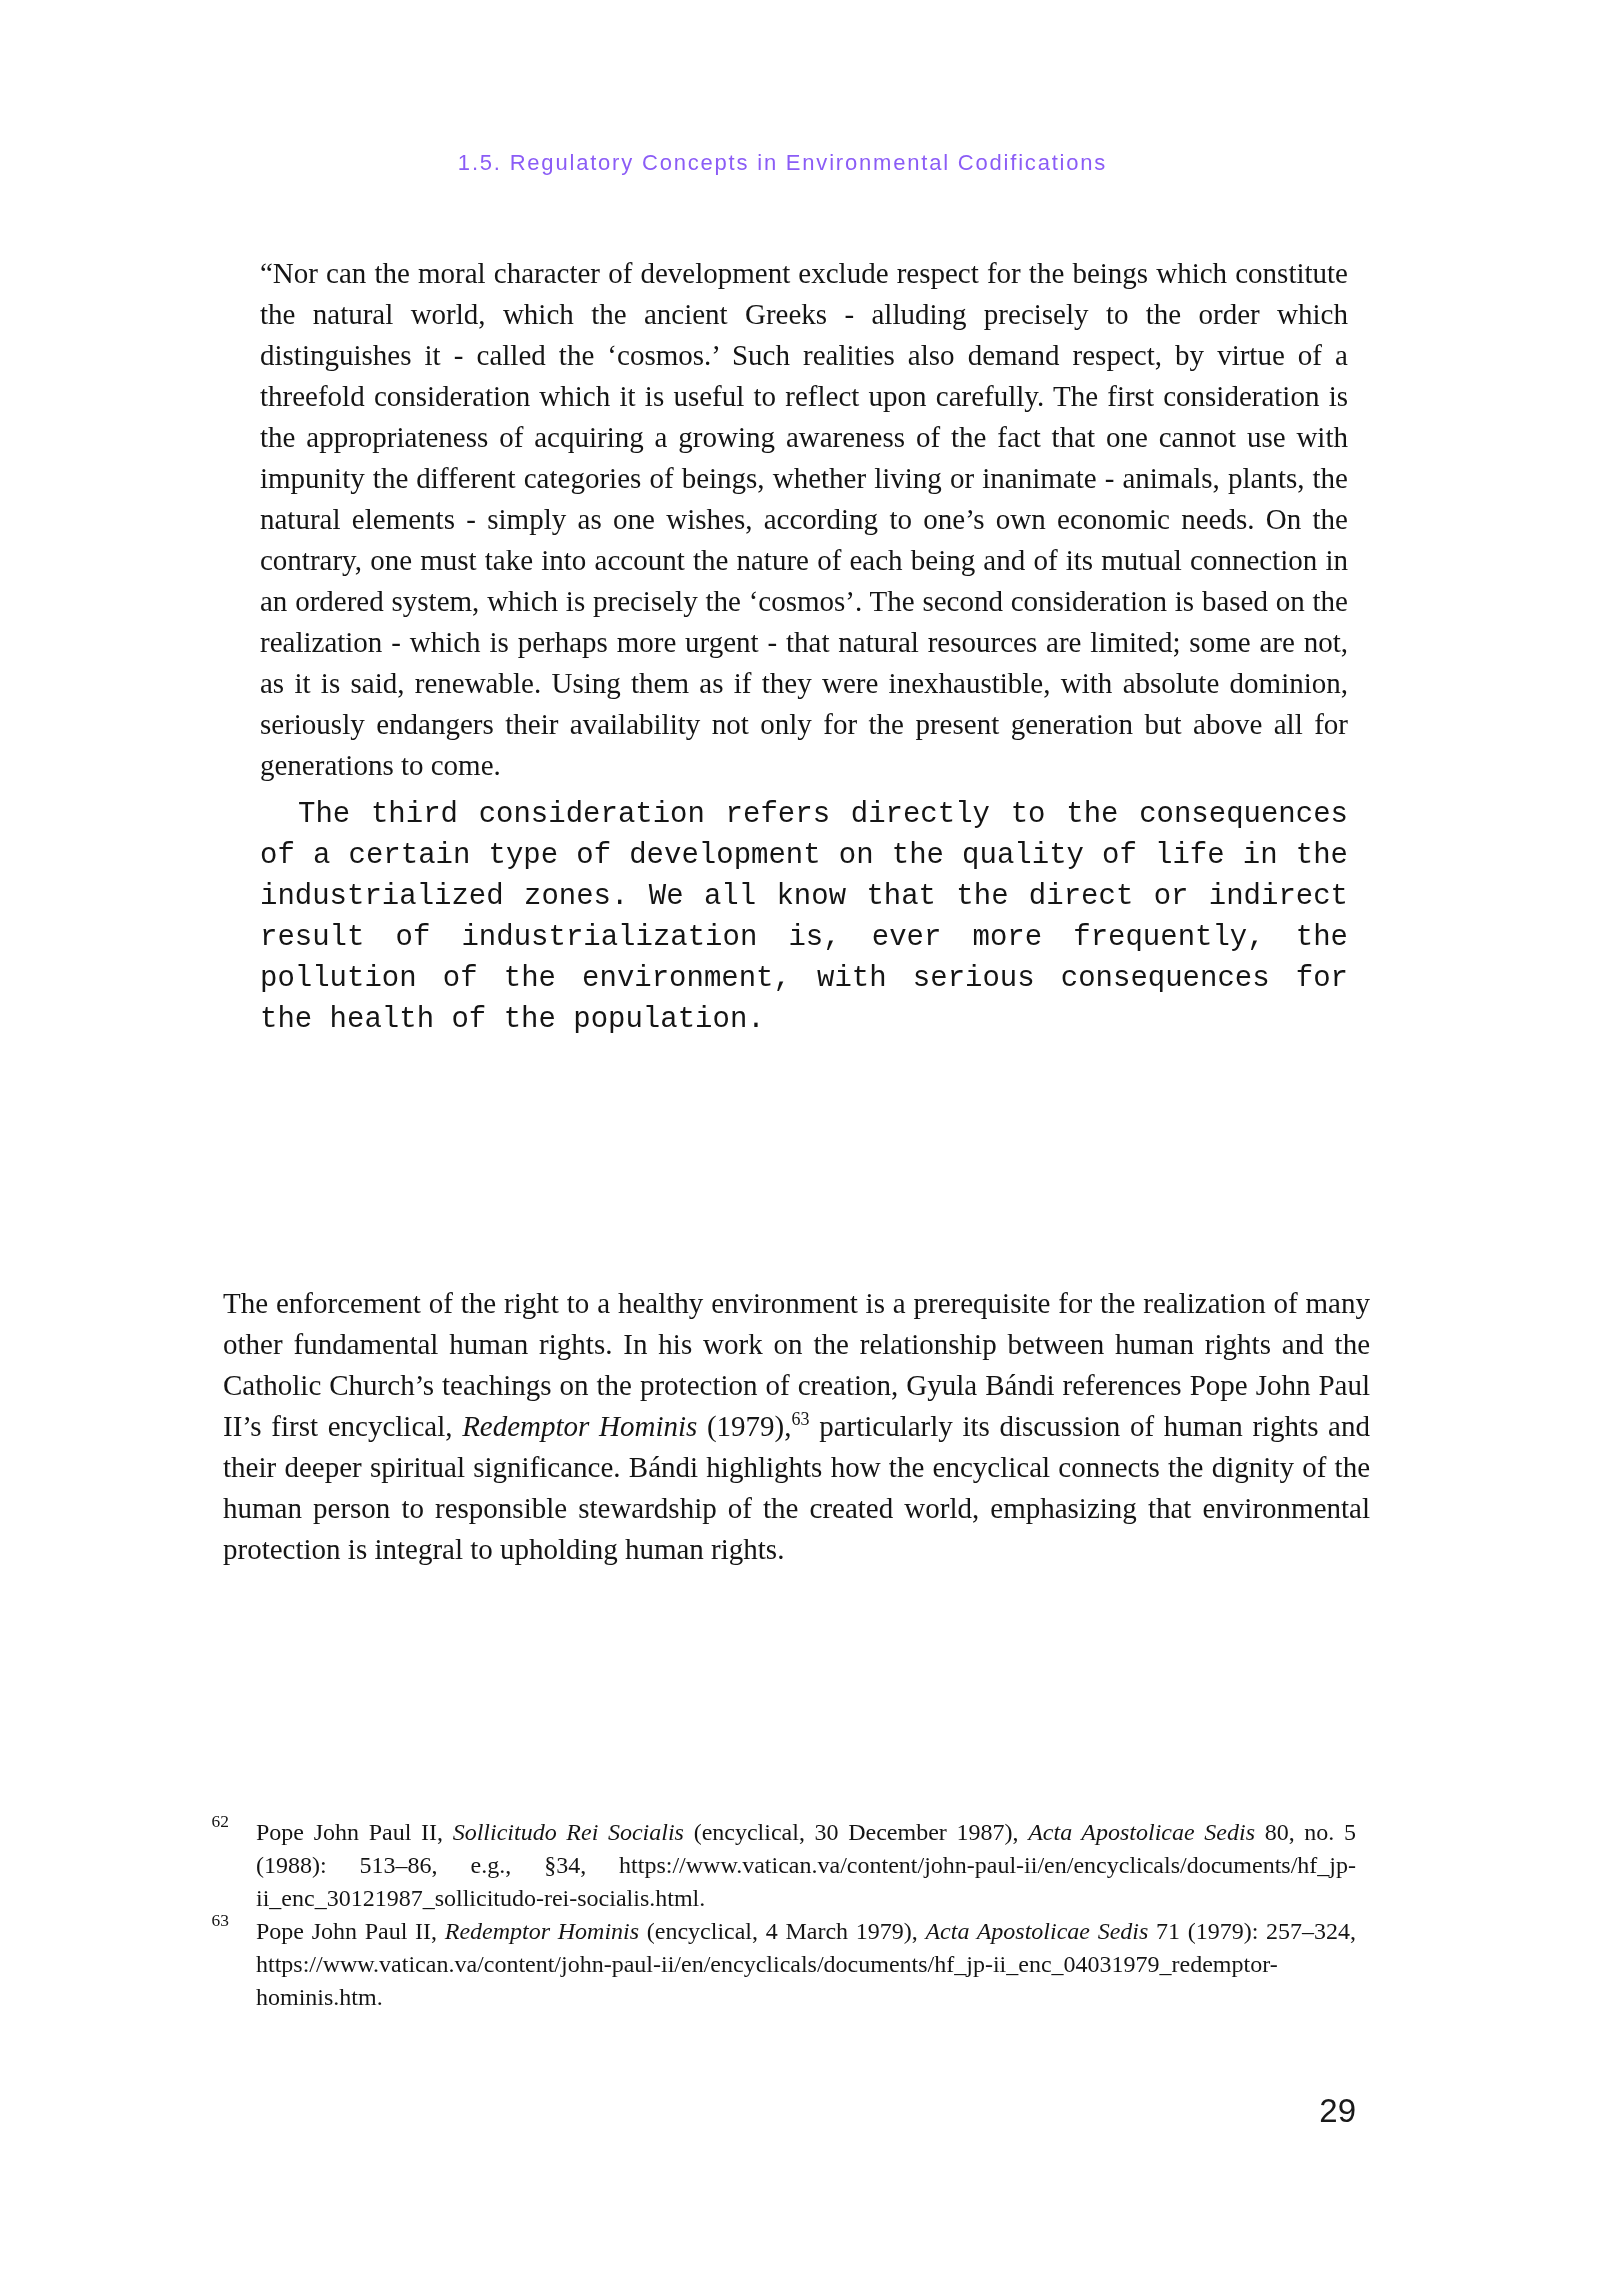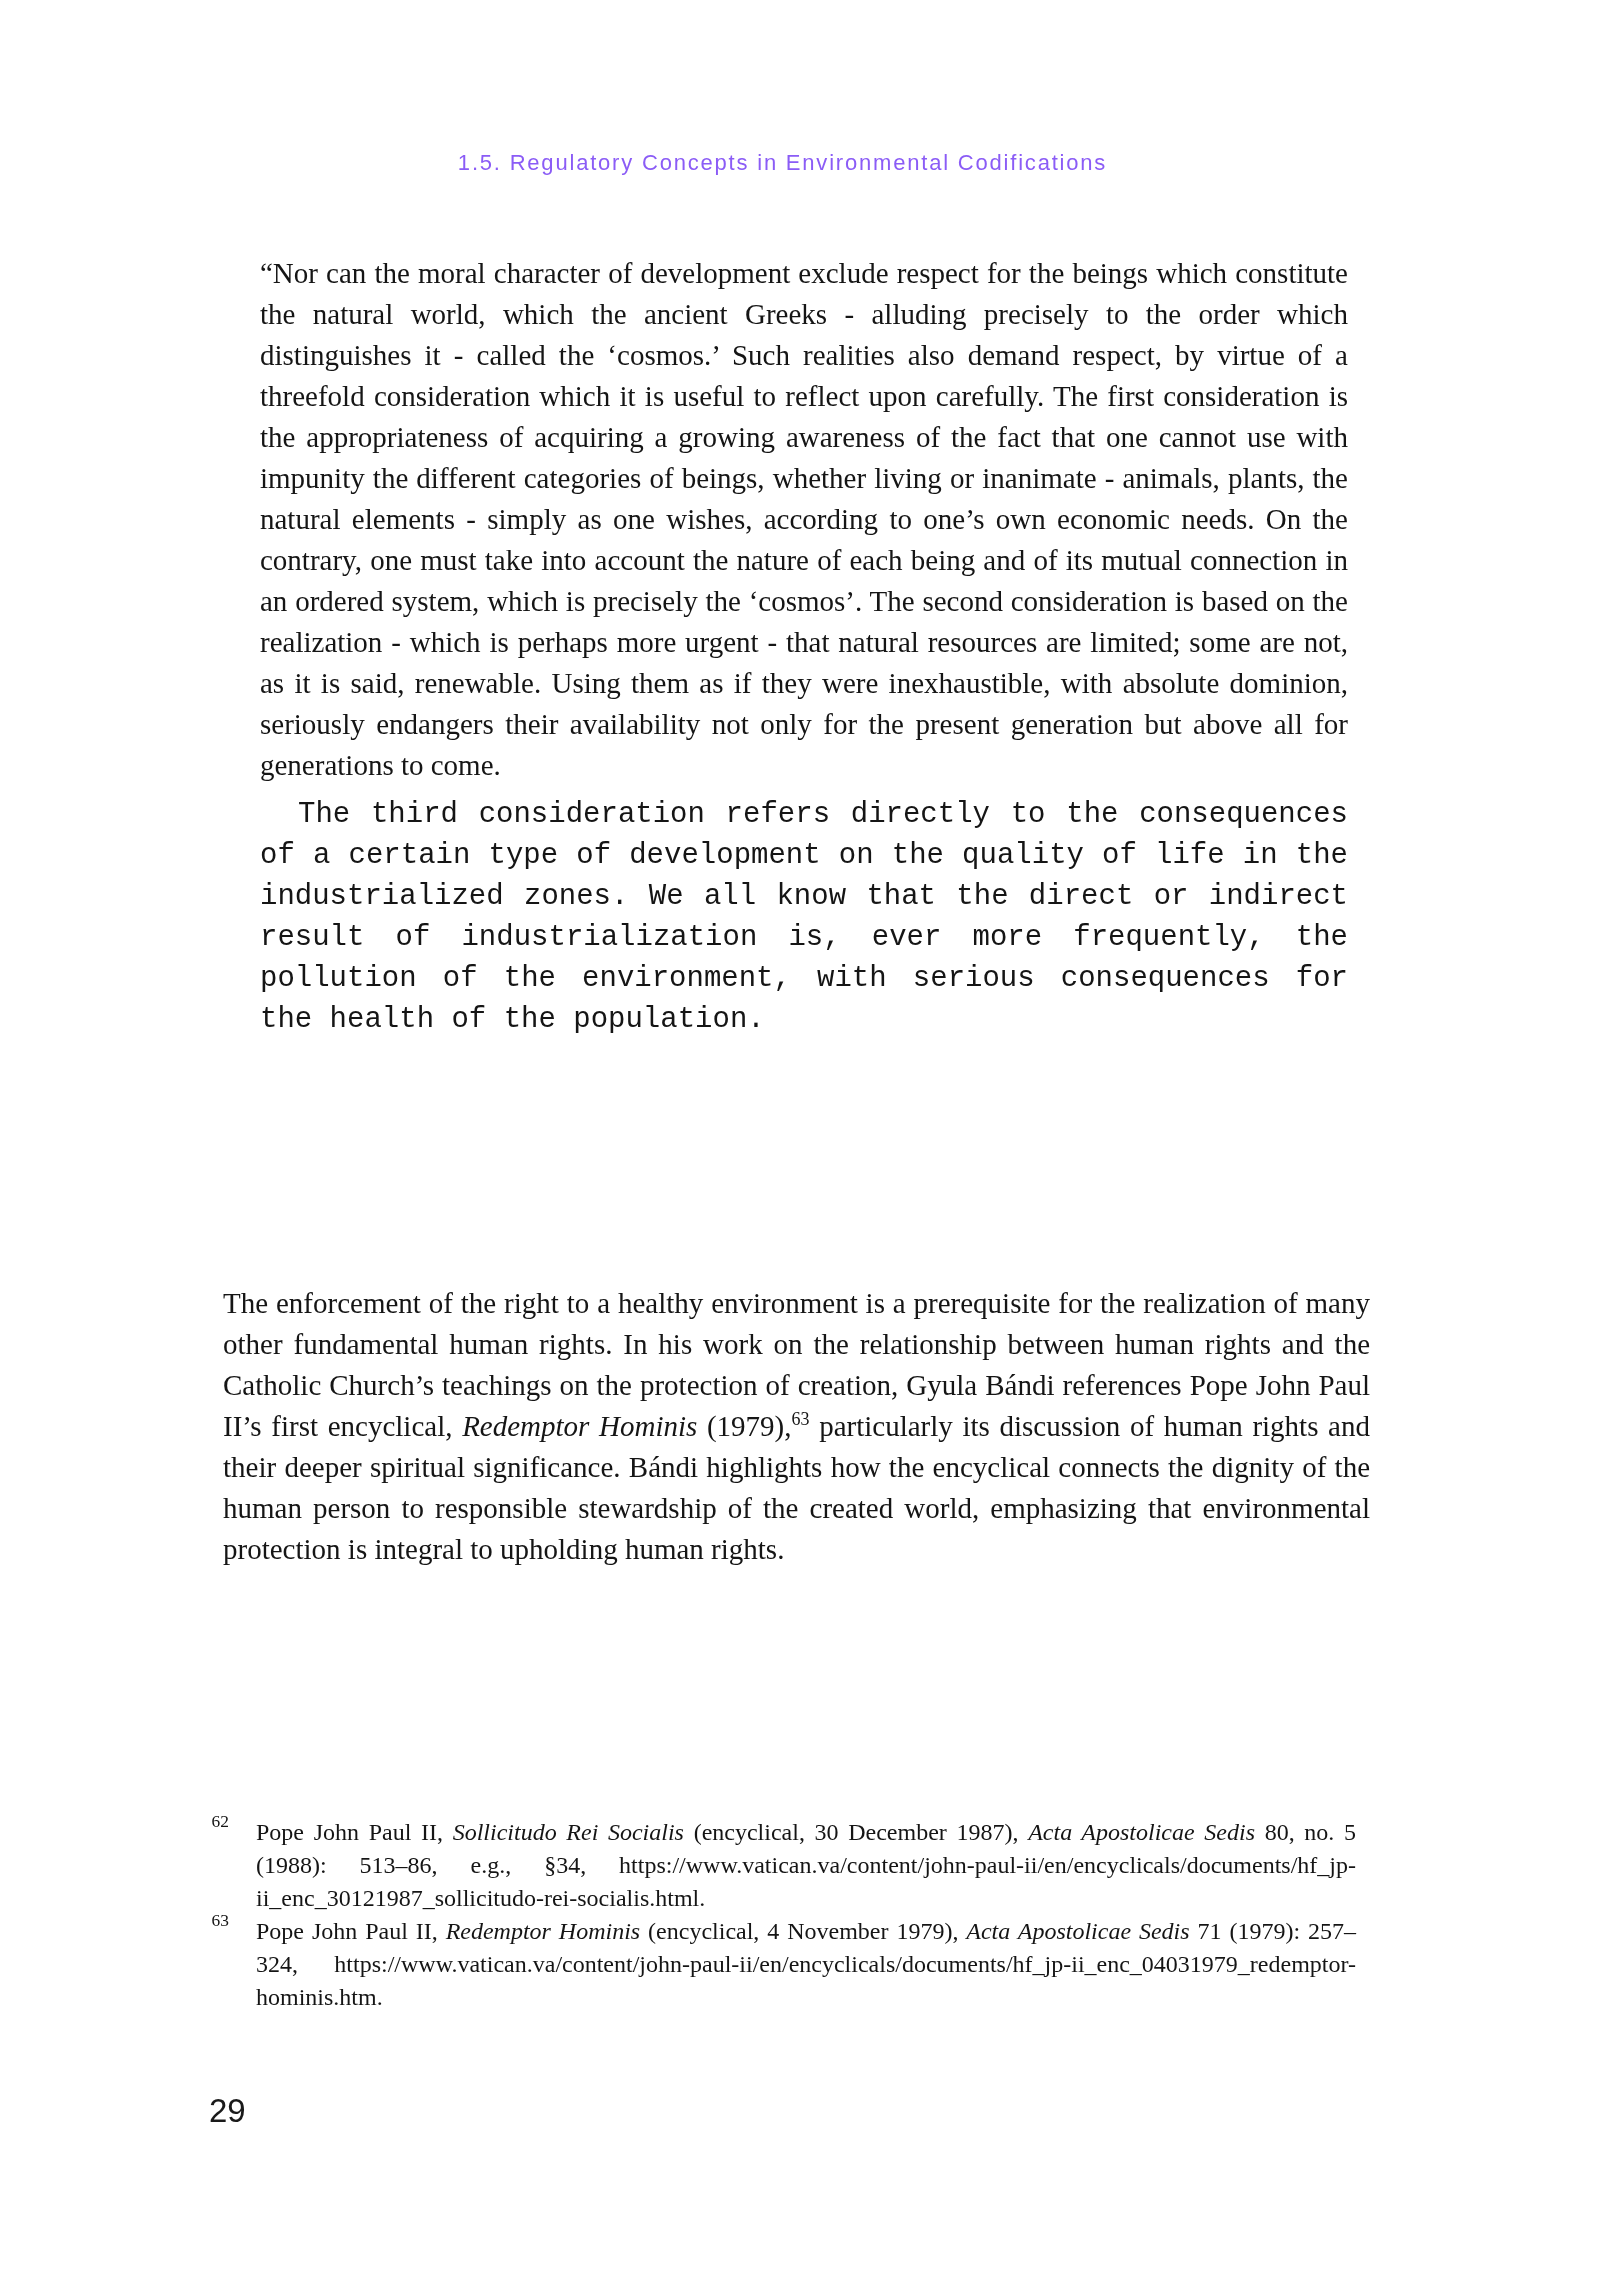--- a/index.html
+++ b/index.html
@@ -59,21 +59,21 @@
   }
   .it { font-style: italic; }
   .sup {
     font-size: 0.62em;
     vertical-align: super;
     line-height: 0;
   }
   .page-number {
     position: absolute;
     top: 2094px; left: 209px; width: 1147px;
-    text-align: left;
+    text-align: right;
     font-family: "Liberation Sans", sans-serif;
     font-size: 33px;
     line-height: 33px;
     color: #1a1a1a;
   }
 </style>
 </head>
 <body>
 
 <div class="page">
@@ -84,20 +84,20 @@
     <p>“Nor can the moral character of development exclude respect for the beings which constitute the natural world, which the ancient Greeks - alluding precisely to the order which distinguishes it - called the ‘cosmos.’ Such realities also demand respect, by virtue of a threefold consideration which it is useful to reflect upon carefully. The first consideration is the appropriateness of acquiring a growing awareness of the fact that one cannot use with impunity the different categories of beings, whether living or inanimate - animals, plants, the natural elements - simply as one wishes, according to one’s own economic needs. On the contrary, one must take into account the nature of each being and of its mutual connection in an ordered system, which is precisely the ‘cosmos’. The second consideration is based on the realization - which is perhaps more urgent - that natural resources are limited; some are not, as it is said, renewable. Using them as if they were inexhaustible, with absolute dominion, seriously endangers their availability not only for the present generation but above all for generations to come.</p>
     <p class="indented">The third consideration refers directly to the consequences of a certain type of development on the quality of life in the industrialized zones. We all know that the direct or indirect result of industrialization is, ever more frequently, the pollution of the environment, with serious consequences for the health of the population.</p>
   </div>
 
   <div class="main-para"><span>The enforcement of the right to a healthy environment is a prerequisite for the realization of many other fundamental human rights. In his work on the relationship between human rights and the Catholic Church’s teachings on the protection of creation, Gyula Bándi references Pope John Paul II’s first encyclical, </span><span class="it">Redemptor Hominis</span><span> (1979),</span><span class="sup">63</span><span> particularly its discussion of human rights and their deeper spiritual significance. Bándi highlights how the encyclical connects the dignity of the human person to responsible stewardship of the created world, emphasizing that environmental protection is integral to upholding human rights.</span></div>
 
   <div class="footnotes">
 
     <p class="footnote"><span class="fn-num">62</span><span>Pope John Paul II, </span><span class="it">Sollicitudo Rei Socialis</span><span> (encyclical, 30 December 1987), </span><span class="it">Acta Apostolicae Sedis</span><span> 80, no. 5 (1988): 513–86, e.g., §34, https://www.vatican.va/content/john-paul-ii/en/encyclicals/documents/hf_jp-ii_enc_30121987_sollicitudo-rei-socialis.html.</span></p>
 
-    <p class="footnote"><span class="fn-num">63</span><span>Pope John Paul II, </span><span class="it">Redemptor Hominis</span><span> (encyclical, 4 November 1979), </span><span class="it">Acta Apostolicae Sedis</span><span> 71 (1979): 257–324, https://www.vatican.va/content/john-paul-ii/en/encyclicals/documents/hf_jp-ii_enc_04031979_redemptor-hominis.htm.</span></p>
+    <p class="footnote"><span class="fn-num">63</span><span>Pope John Paul II, </span><span class="it">Redemptor Hominis</span><span> (encyclical, 4 March 1979), </span><span class="it">Acta Apostolicae Sedis</span><span> 71 (1979): 257–324, https://www.vatican.va/content/john-paul-ii/en/encyclicals/documents/hf_jp-ii_enc_04031979_redemptor-hominis.htm.</span></p>
 
   </div>
 
   <div class="page-number">29</div>
 
 </div>
 
 
 </body></html>

